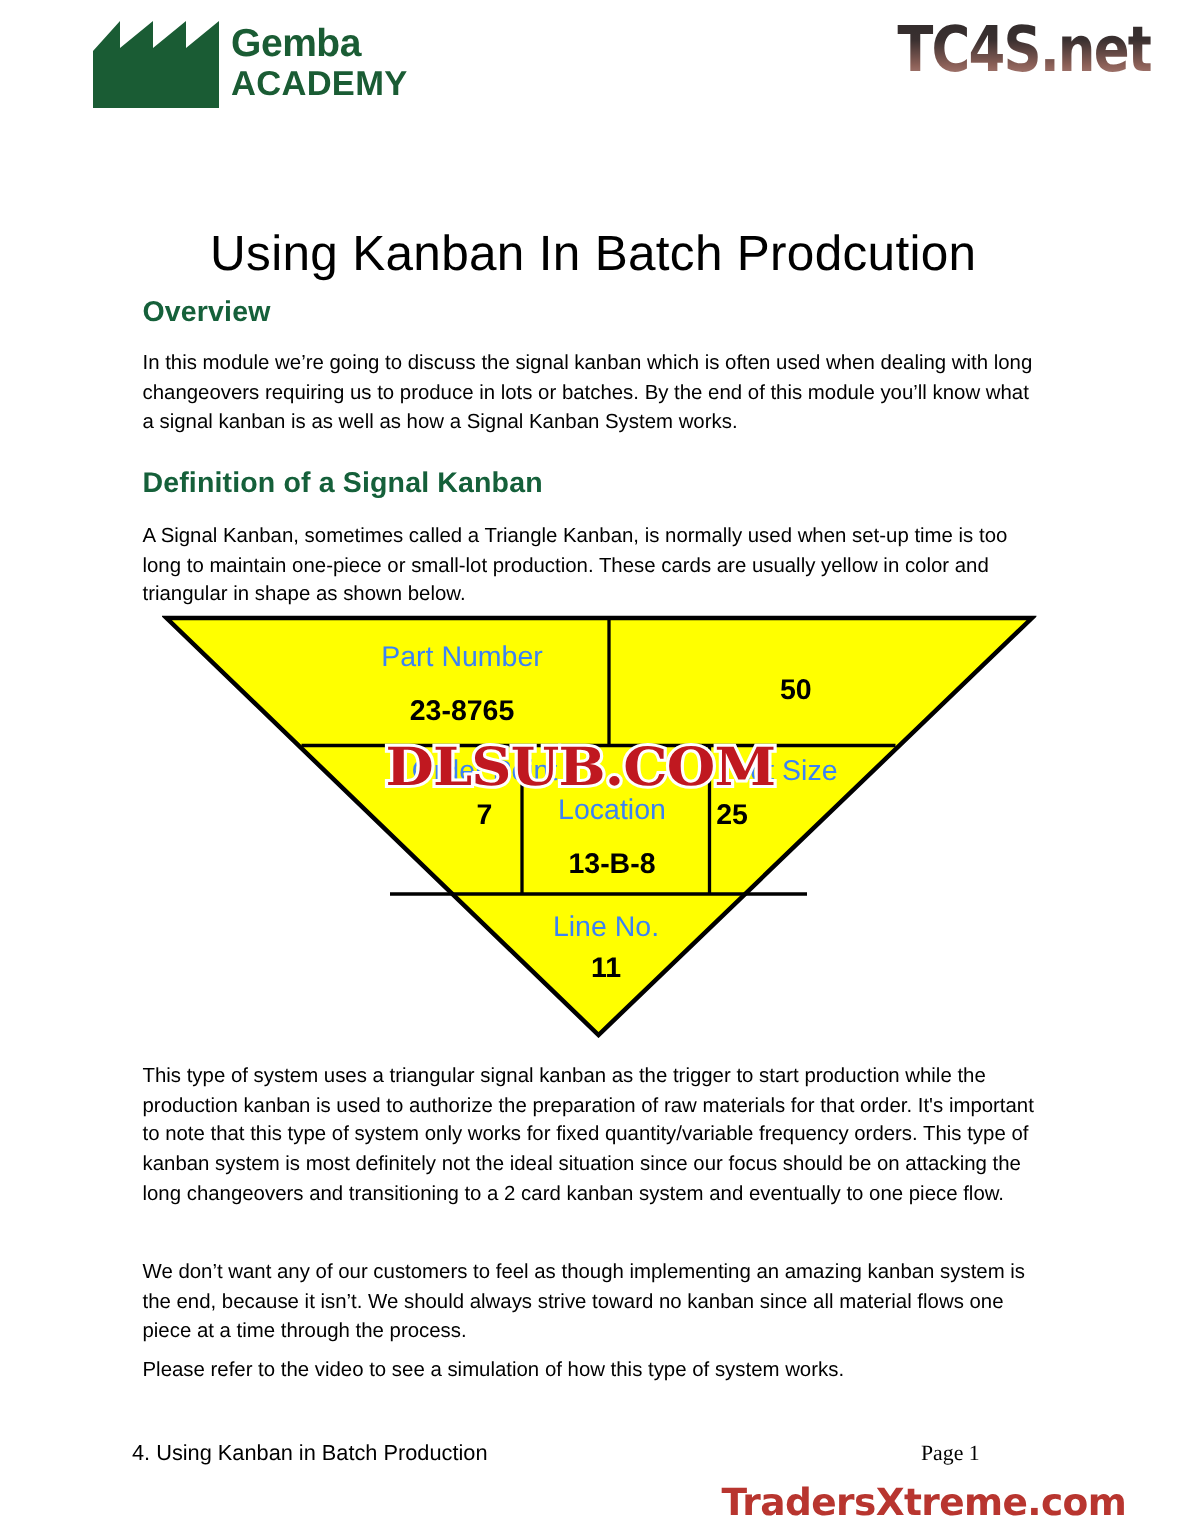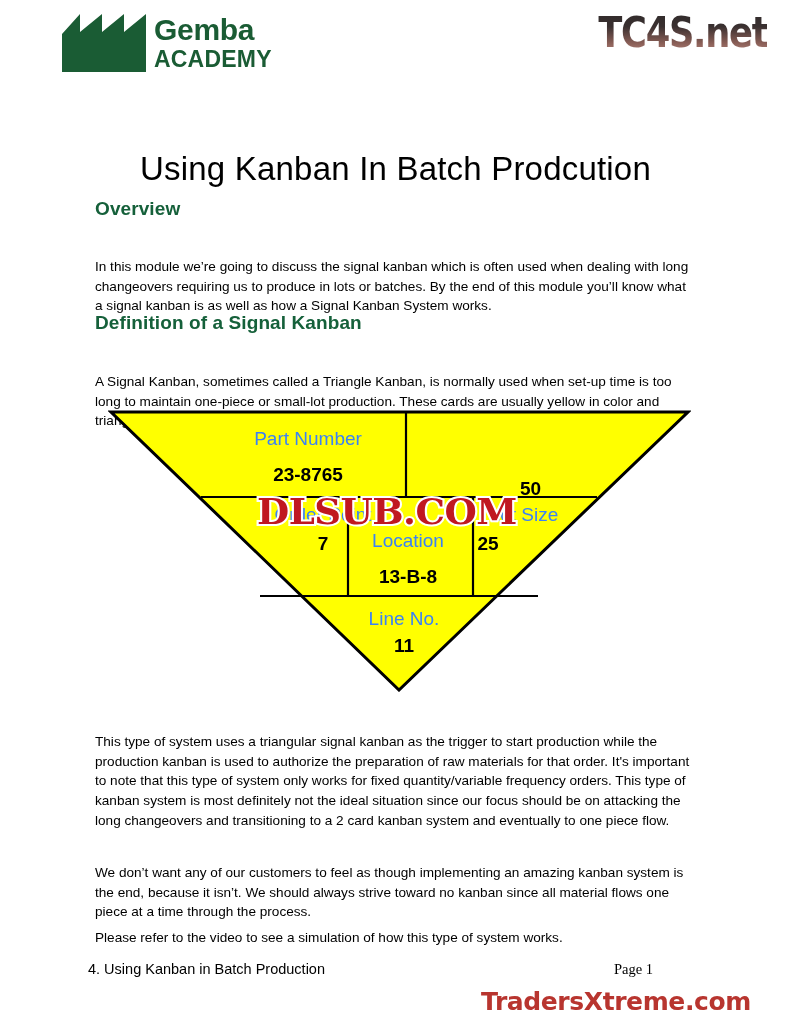--- a/index.html
+++ b/index.html
@@ -36,21 +36,21 @@
     margin-right: 8px;
     flex: none;
   }
   #logo-wordmark {
     display: flex;
     flex-direction: column;
     line-height: 1;
     padding-top: 1px;
   }
   #logo-gemba {
-    font-size: 30px;
+    font-size: 26px;
     font-weight: bold;
     color: #1a5c34;
     letter-spacing: -0.3px;
   }
   #logo-academy {
     font-size: 23px;
     font-weight: bold;
     color: #1a5c34;
     letter-spacing: 0.2px;
     margin-top: 3px;
@@ -92,21 +92,20 @@
   .section-heading {
     font-size: 19px;
     font-weight: bold;
     color: #15603a;
     letter-spacing: 0.1px;
   }
   .body-text {
     font-size: 13.6px;
     line-height: 1.45;
     text-align: left;
-    margin-top: 25px;
   }
 
   #overview-heading { top: 198px; }
   #overview-text    { top: 232px; }
   #definition-heading { top: 312px; }
   #definition-text   { top: 347px; }
   #para-3 { top: 707px; }
   #para-4 { top: 838px; }
   #para-5 { top: 903px; }
 
@@ -135,21 +134,21 @@
     text-align: center;
     font-family: "Liberation Sans", sans-serif;
     font-size: 19px;
     font-weight: bold;
     color: #000;
     white-space: nowrap;
   }
   #lbl-part-number   { left: 110px; top: 19px;  width: 180px; }
   #val-part-number   { left: 110px; top: 55px;  width: 180px; }
   #lbl-container-qty { left: 330px; top: 19px;  width: 185px; }
-  #val-container-qty { left: 330px; top: 69px;  width: 185px; text-align: center; }
+  #val-container-qty { left: 330px; top: 41px;  width: 185px; text-align: center; }
   #lbl-order-point   { left: 155px; top: 95px;  width: 120px; }
   #val-order-point   { left: 155px; top: 124px; width: 120px; }
   #lbl-lot-size      { left: 320px; top: 95px;  width: 120px; margin-left: 36px; }
   #val-lot-size      { left: 320px; top: 124px; width: 120px; }
   #lbl-location      { left: 245px; top: 121px; width: 110px; }
   #val-location      { left: 245px; top: 157px; width: 110px; }
   #lbl-line-no       { left: 236px; top: 199px; width: 120px; }
   #val-line-no       { left: 236px; top: 226px; width: 120px; }
 
   #dlsub-watermark {

